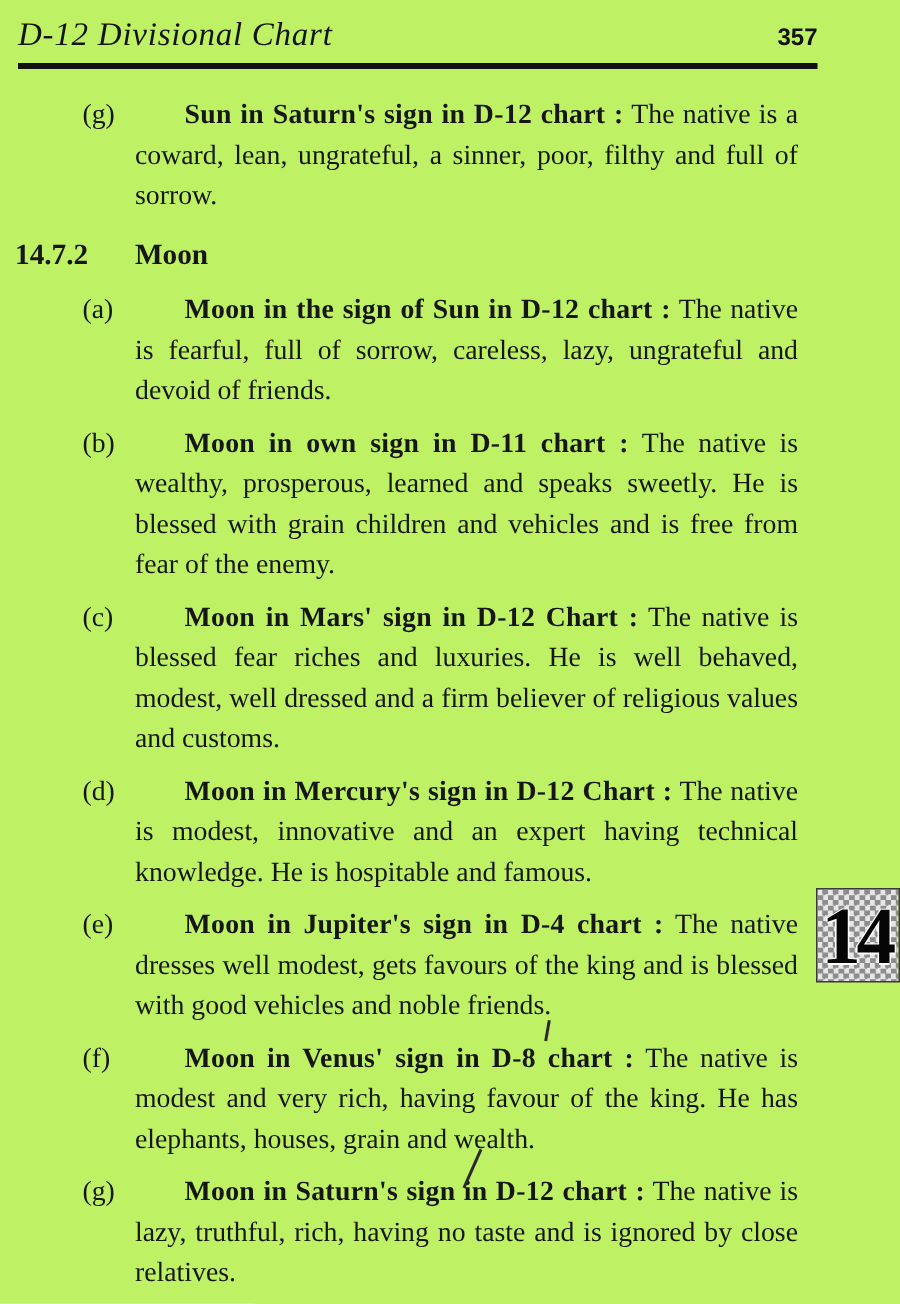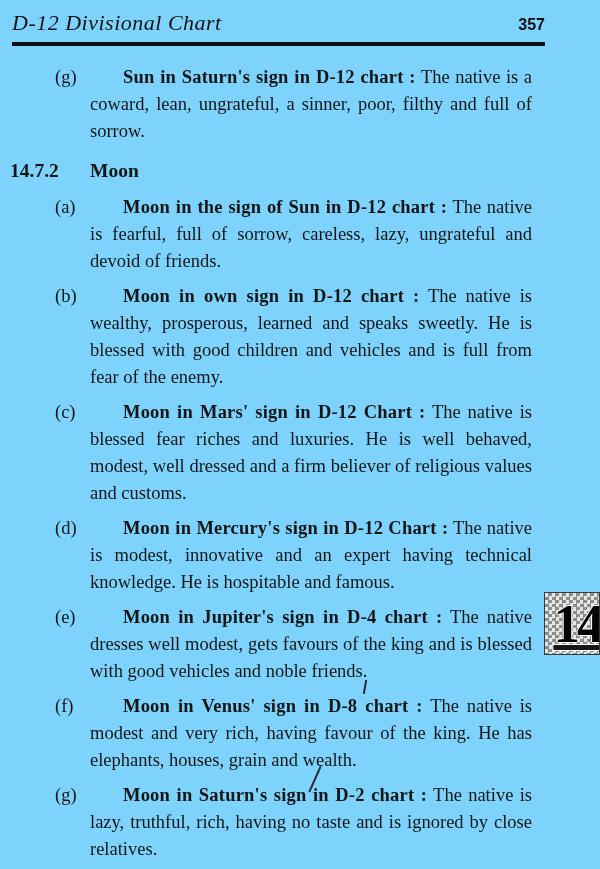--- a/index.html
+++ b/index.html
@@ -5,21 +5,21 @@
   * { margin:0; padding:0; box-sizing:border-box; }
   html,body { width:600px; }
   body {
     font-family:"Liberation Serif", serif;
     background:#ffffff;
     color:#161616;
   }
   .page {
     position:relative;
     width:600px; height:869px;
-    background:#7dd3fc;
+    background:#bef264;
     overflow:hidden;
   }
 
   
   .page-header {
     display:flex;
     justify-content:space-between;
     align-items:baseline;
     margin:10px 55px 0 12px;
     padding-bottom:6px;
@@ -70,23 +70,22 @@
   }
   .section-number { width:80px; flex-shrink:0; }
 
   
   .chapter-tab {
     position:absolute;
     right:0; top:592px;
     width:56px; height:63px;
     background:repeating-conic-gradient(#8d8d8d 0% 25%, #e6e6e6 0% 50%) 0 0 / 7px 7px;
     border:1px solid #3a3a3a;
-    display:flex; align-items:center; justify-content:flex-end;
+    display:flex; align-items:center; justify-content:flex-start;
     overflow:hidden;
-    text-decoration:underline;
   }
   .chapter-tab-number {
     font-family:"Liberation Serif", serif;
     font-weight:700;
     font-size:54px;
     letter-spacing:-3px;
     color:#050505;
     transform:scaleX(0.98) translateX(2px);
     text-shadow:-1px 0 0 #fff, 1px 0 0 #fff, 0 -1px 0 #fff, 0 1px 0 #fff;
   }
@@ -118,21 +117,21 @@
       <span class="section-title">Moon</span>
     </div>
 
     <div class="item">
       <span class="item-label">(a)</span>
       <p class="item-paragraph"><b>Moon in the sign of Sun in D-12 chart :</b> <span>The native is fearful, full of sorrow, careless, lazy, ungrateful and devoid of friends.</span></p>
     </div>
 
     <div class="item">
       <span class="item-label">(b)</span>
-      <p class="item-paragraph"><b>Moon in own sign in D-12 chart :</b> <span>The native is wealthy, prosperous, learned and speaks sweetly. He is blessed with good children and vehicles and is full from fear of the enemy.</span></p>
+      <p class="item-paragraph"><b>Moon in own sign in D-11 chart :</b> <span>The native is wealthy, prosperous, learned and speaks sweetly. He is blessed with grain children and vehicles and is free from fear of the enemy.</span></p>
     </div>
 
     <div class="item">
       <span class="item-label">(c)</span>
       <p class="item-paragraph"><b>Moon in Mars' sign in D-12 Chart :</b> <span>The native is blessed fear riches and luxuries. He is well behaved, modest, well dressed and a firm believer of religious values and customs.</span></p>
     </div>
 
     <div class="item">
       <span class="item-label">(d)</span>
       <p class="item-paragraph"><b>Moon in Mercury's sign in D-12 Chart :</b> <span>The native is modest, innovative and an expert having technical knowledge. He is hospitable and famous.</span></p>
@@ -143,21 +142,21 @@
       <p class="item-paragraph"><b>Moon in Jupiter's sign in D-4 chart :</b> <span>The native dresses well modest, gets favours of the king and is blessed with good vehicles and noble friends.</span></p>
     </div>
 
     <div class="item">
       <span class="item-label">(f)</span>
       <p class="item-paragraph"><b>Moon in Venus' sign in D-8 chart :</b> <span>The native is modest and very rich, having favour of the king. He has elephants, houses, grain and wealth.</span></p>
     </div>
 
     <div class="item">
       <span class="item-label">(g)</span>
-      <p class="item-paragraph"><b>Moon in Saturn's sign in D-2 chart :</b> <span>The native is lazy, truthful, rich, having no taste and is ignored by close relatives.</span></p>
+      <p class="item-paragraph"><b>Moon in Saturn's sign in D-12 chart :</b> <span>The native is lazy, truthful, rich, having no taste and is ignored by close relatives.</span></p>
     </div>
 
   </div>
 
   <div class="chapter-tab">
     <span class="chapter-tab-number">14</span>
   </div>
 
   <div class="pen-mark pen-mark-small"></div>
   <div class="pen-mark pen-mark-long"></div>

